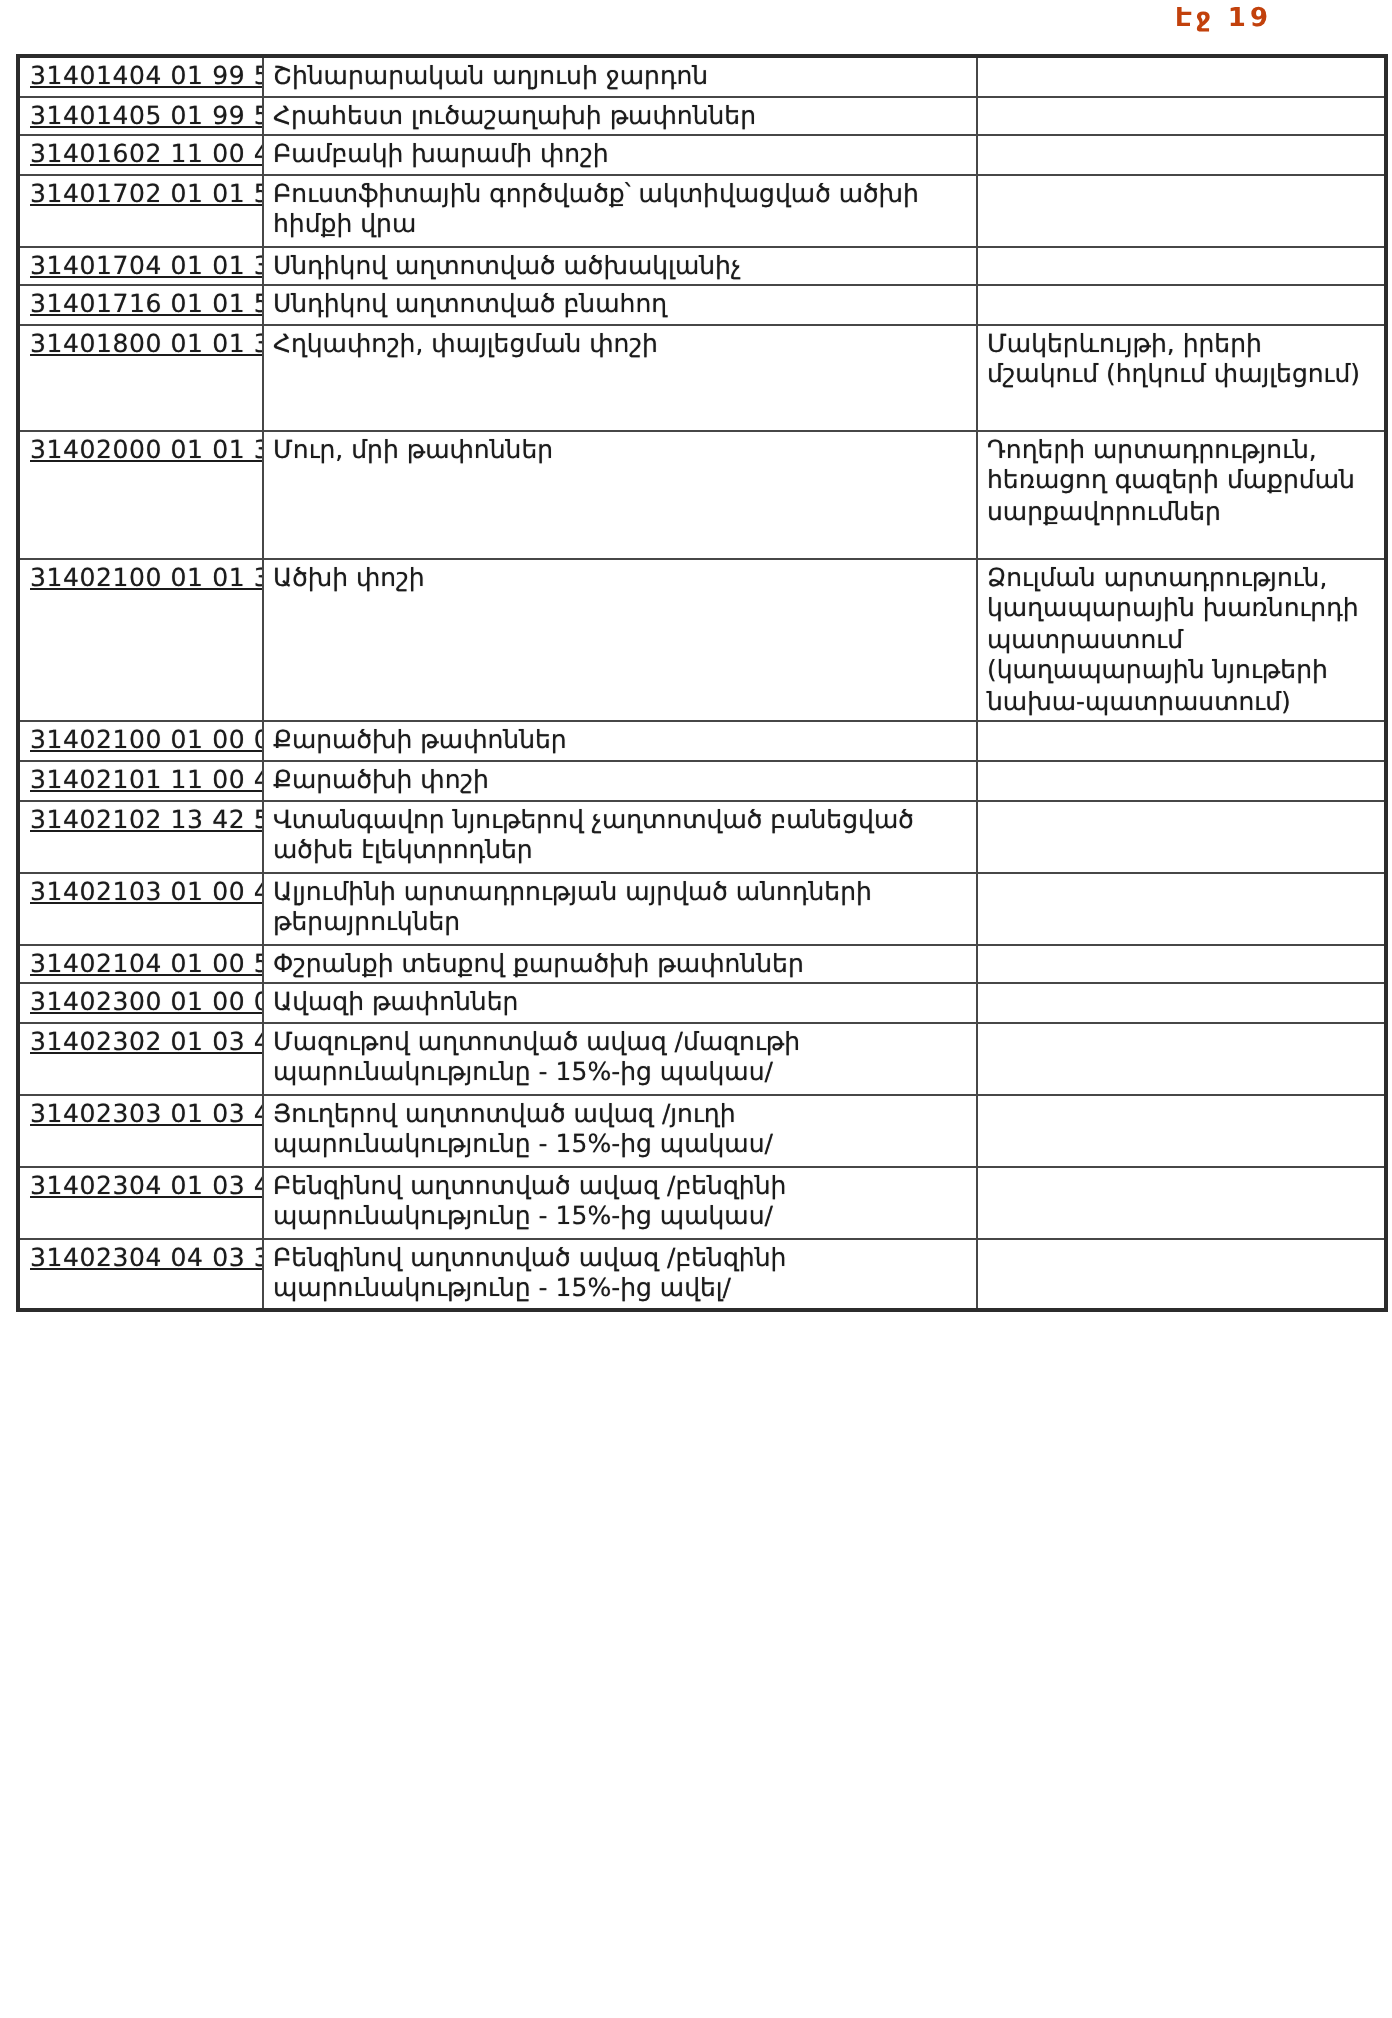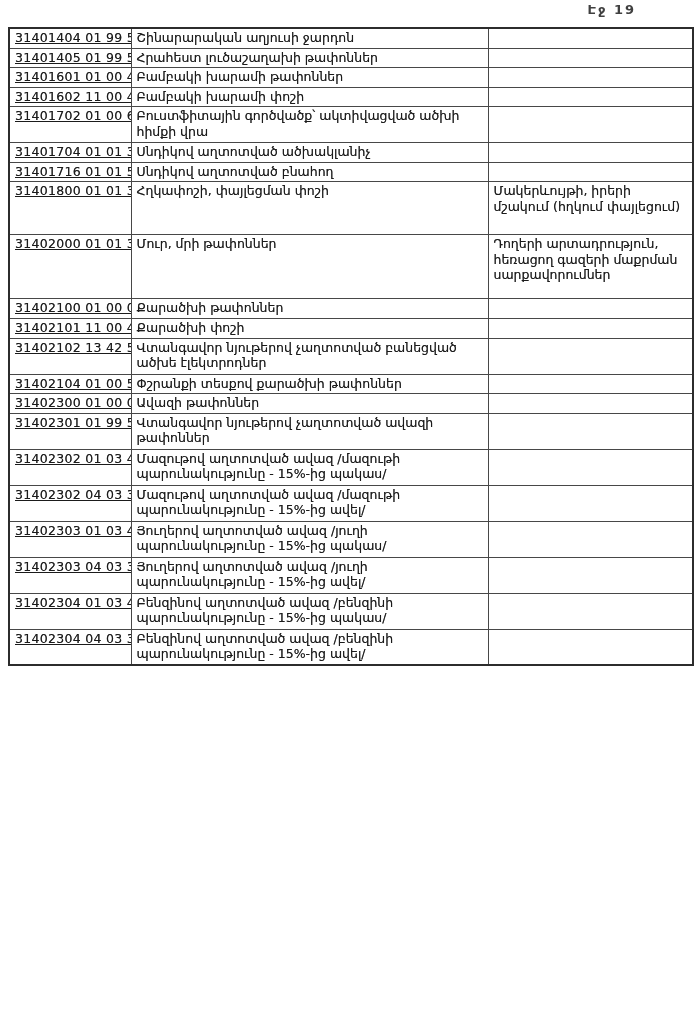--- a/index.html
+++ b/index.html
@@ -19,21 +19,21 @@
     overflow: hidden;
     background: #ffffff;
   }
   .page-header {
     position: absolute;
     top: 2px;
     right: 60px;
     font-size: 13px;
     font-weight: bold;
     letter-spacing: 2px;
-    color: #404040;
+    color: #c2410c;
   }
   table.waste-table {
     position: absolute;
     top: 27px;
     left: 8px;
     width: 684px;
     border-collapse: collapse;
     table-layout: fixed;
     border: 2px solid #2c2c2c;
   }
@@ -70,32 +70,27 @@
       <tr style="height:19px">
         <td class="c-code">31401404 01 99 5</td>
         <td>Շինարարական աղյուսի ջարդոն</td>
         <td></td>
       </tr>
       <tr style="height:19px">
         <td class="c-code">31401405 01 99 5</td>
         <td>Հրահեստ լուծաշաղախի թափոններ</td>
         <td></td>
       </tr>
-      <tr style="height:19px">
-        <td class="c-code">31401601 01 00 4</td>
-        <td>Բամբակի խարամի թափոններ</td>
-        <td></td>
-      </tr>
       <tr style="height:18px">
         <td class="c-code">31401602 11 00 4</td>
         <td>Բամբակի խարամի փոշի</td>
         <td></td>
       </tr>
       <tr style="height:36px">
-        <td class="c-code">31401702 01 00 6</td>
+        <td class="c-code">31401702 01 01 5</td>
         <td>Բուստֆիտային գործվածք՝ ակտիվացված ածխի հիմքի վրա</td>
         <td></td>
       </tr>
       <tr style="height:18px">
         <td class="c-code">31401704 01 01 3</td>
         <td>Սնդիկով աղտոտված ածխակլանիչ</td>
         <td></td>
       </tr>
       <tr style="height:18px">
         <td class="c-code">31401716 01 01 5</td>
@@ -105,68 +100,63 @@
       <tr style="height:53px">
         <td class="c-code">31401800 01 01 3</td>
         <td>Հղկափոշի, փայլեցման փոշի</td>
         <td>Մակերևույթի, իրերի մշակում (հղկում փայլեցում)</td>
       </tr>
       <tr style="height:64px">
         <td class="c-code">31402000 01 01 3</td>
         <td>Մուր,   մրի թափոններ</td>
         <td>Դողերի արտադրություն, հեռացող գազերի մաքրման սարքավորումներ</td>
       </tr>
+      <tr style="height:81px">
+        <td class="c-code">31402100 01 01 3</td>
+        <td>Ածխի փոշի</td>
+        <td>Ձուլման արտադրություն, կաղապարային խառնուրդի պատրաստում (կաղապարային նյութերի նախա-պատրաստում)</td>
+      </tr>
       <tr style="height:20px">
         <td class="c-code">31402100 01 00 0</td>
         <td>Քարածխի թափոններ</td>
         <td></td>
       </tr>
       <tr style="height:18px">
         <td class="c-code">31402101 11 00 4</td>
         <td>Քարածխի փոշի</td>
         <td></td>
       </tr>
       <tr style="height:36px">
         <td class="c-code">31402102 13 42 5</td>
         <td>Վտանգավոր նյութերով չաղտոտված բանեցված ածխե էլեկտրոդներ</td>
         <td></td>
       </tr>
+      <tr style="height:36px">
+        <td class="c-code">31402103 01 00 4</td>
+        <td>Ալյումինի արտադրության այրված անոդների թերայրուկներ</td>
+        <td></td>
+      </tr>
       <tr style="height:18px">
         <td class="c-code">31402104 01 00 5</td>
         <td>Փշրանքի տեսքով քարածխի թափոններ</td>
         <td></td>
       </tr>
       <tr style="height:18px">
         <td class="c-code">31402300 01 00 0</td>
         <td>Ավազի թափոններ</td>
         <td></td>
       </tr>
       <tr style="height:36px">
-        <td class="c-code">31402301 01 99 5</td>
-        <td>Վտանգավոր նյութերով չաղտոտված ավազի թափոններ</td>
-        <td></td>
-      </tr>
-      <tr style="height:36px">
         <td class="c-code">31402302 01 03 4</td>
         <td>Մազութով աղտոտված ավազ /մազութի պարունակությունը - 15%-ից պակաս/</td>
         <td></td>
       </tr>
       <tr style="height:36px">
-        <td class="c-code">31402302 04 03 3</td>
-        <td>Մազութով աղտոտված ավազ /մազութի պարունակությունը - 15%-ից ավել/</td>
-        <td></td>
-      </tr>
-      <tr style="height:36px">
         <td class="c-code">31402303 01 03 4</td>
         <td>Յուղերով աղտոտված ավազ /յուղի պարունակությունը - 15%-ից պակաս/</td>
-        <td></td>
-      </tr>
-      <tr style="height:36px">
-        <td class="c-code">31402303 04 03 3</td>
-        <td>Յուղերով աղտոտված ավազ /յուղի պարունակությունը - 15%-ից ավել/</td>
         <td></td>
       </tr>
       <tr style="height:36px">
         <td class="c-code">31402304 01 03 4</td>
         <td>Բենզինով աղտոտված ավազ /բենզինի պարունակությունը - 15%-ից պակաս/</td>
         <td></td>
       </tr>
       <tr style="height:35px">
         <td class="c-code">31402304 04 03 3</td>
         <td>Բենզինով աղտոտված ավազ /բենզինի պարունակությունը - 15%-ից ավել/</td>

